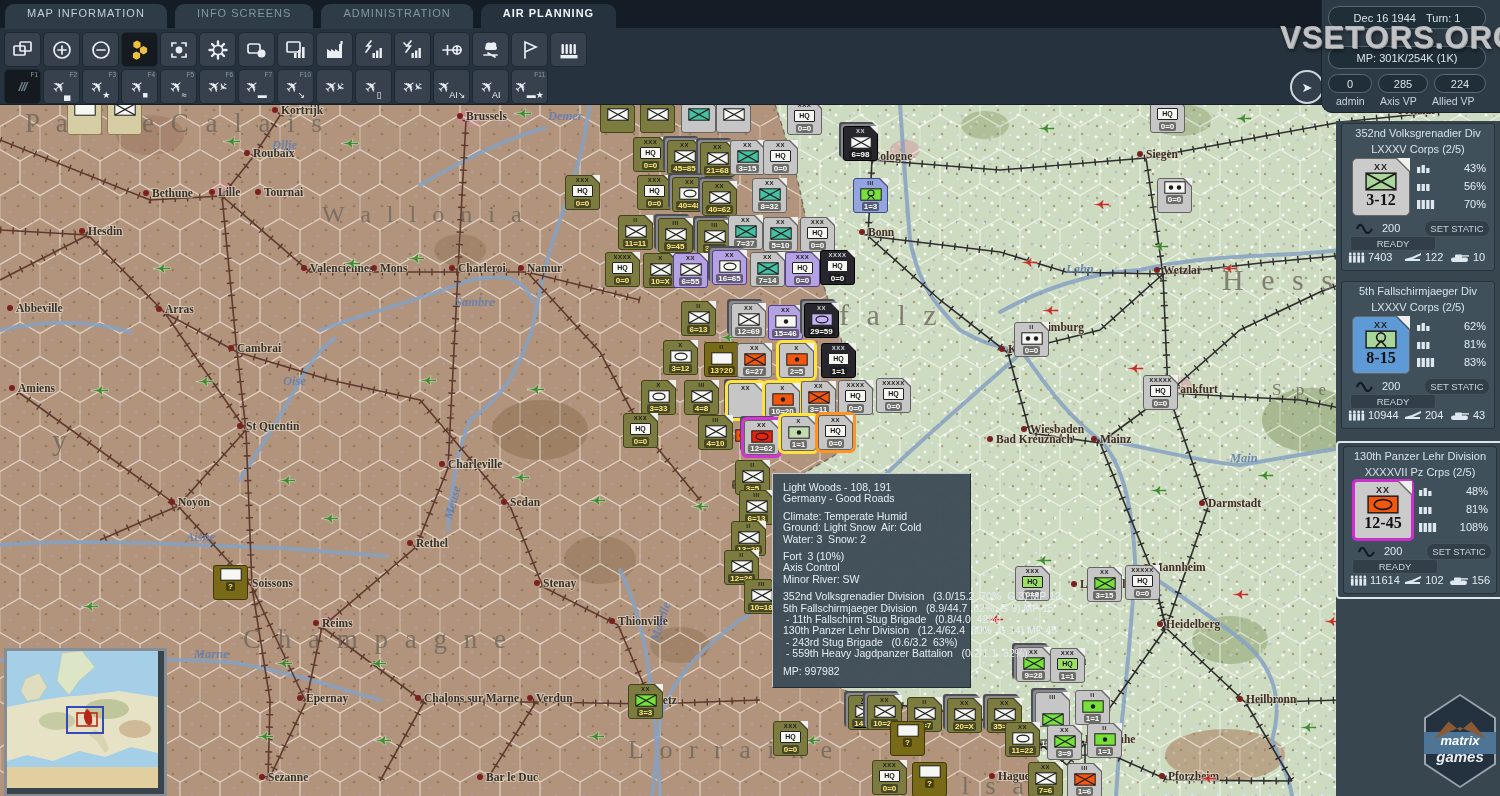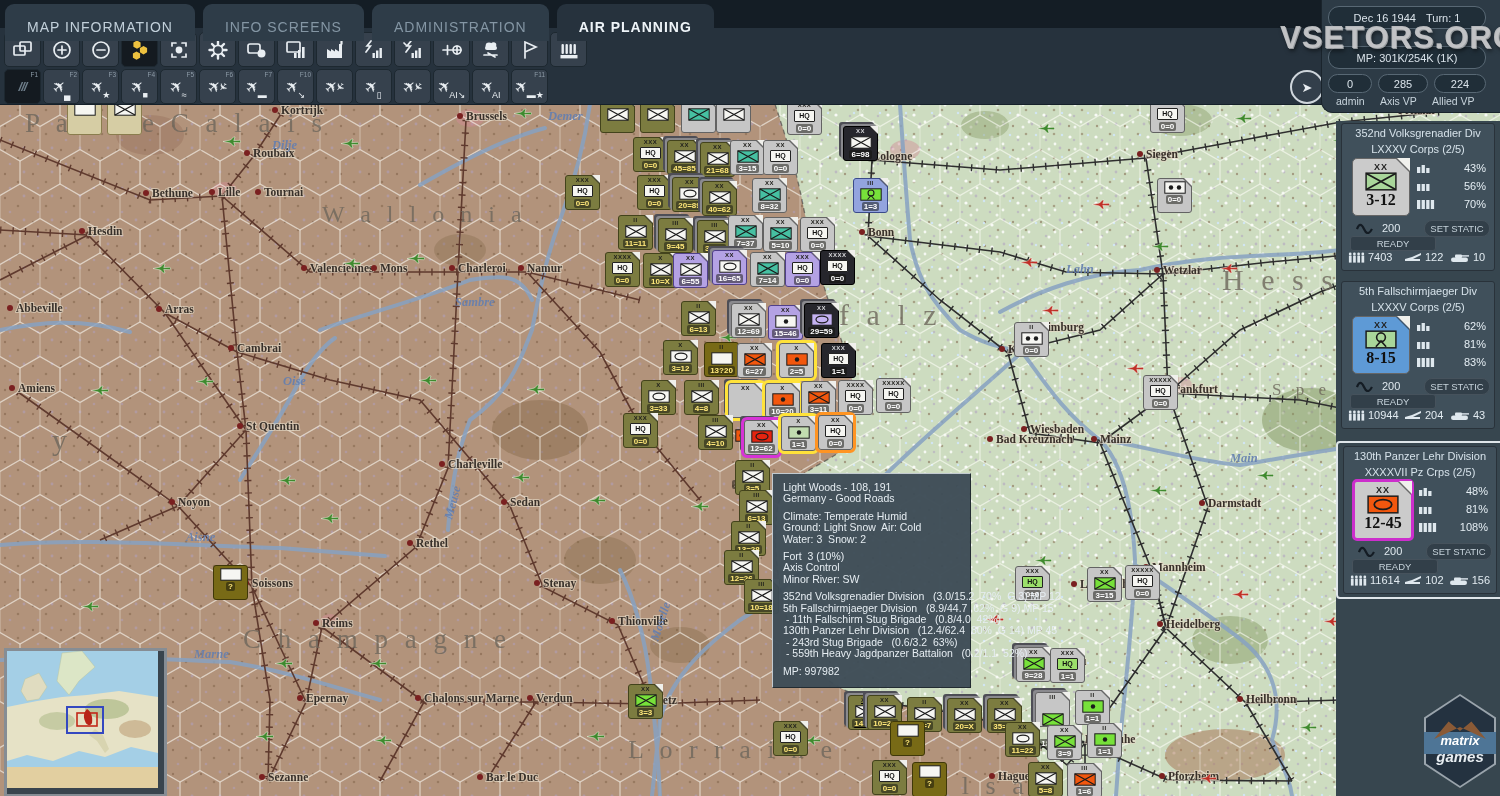--- a/index.html
+++ b/index.html
@@ -1,21 +1,21 @@
 <!DOCTYPE html>
 <html><head>
 <meta charset="utf-8">
 <style>
   html,body{margin:0;padding:0;background:#111;}
   #app{position:relative;width:1500px;height:796px;overflow:hidden;background:#26323d;
        font-family:"Liberation Sans",sans-serif;-webkit-user-select:none;user-select:none;}
   
   #topbar{position:absolute;left:0;top:0;width:1500px;height:28px;background:#141d25;z-index:40;}
-  .tab{display:inline-block;height:22px;margin:4px 3px 0 5px;padding:15px 22px 0 22px;border-radius:9px 9px 0 0;
-       background:#2e3c48;font-size:14px;letter-spacing:1px;color:#8496a4;cursor:pointer;}
+  .tab{display:inline-block;height:22px;margin:4px 3px 0 5px;padding:3px 22px 0 22px;border-radius:9px 9px 0 0;
+       background:#2e3c48;font-size:11px;letter-spacing:1px;color:#8496a4;cursor:pointer;}
   .tab.first{color:#c2d0da;}
   .tab.active{background:#26323d;color:#eef4f8;font-weight:bold;}
   
   #toolbar{position:absolute;left:0;top:28px;width:1322px;height:76px;background:#26323d;z-index:35;
            border-bottom:1px solid #15202a;}
   .tbrow{position:absolute;left:4px;display:flex;}
   #row1{top:4px;} #row2{top:41px;}
   .tbtn{position:relative;width:35px;height:33px;margin-right:2px;background:#36414d;border:1px solid #1d2830;
         border-radius:5px;display:flex;align-items:center;justify-content:center;cursor:pointer;color:#e9eef2;}
   .tbtn.act{background:#141a20;color:#edc13f;}
@@ -686,21 +686,21 @@
         </div>
         <div class="counter f-us st" style="left: 672px; top: 73px;">
           <span class="fold"></span>
           <span class="ech">xx</span>
           <span class="sym">
             <svg width="22" height="13">
               <rect x="0.8" y="0.8" width="20.4" height="11.4" fill="#f6f6f2" stroke="#1b1b1b" stroke-width="1"></rect>
               <ellipse cx="11" cy="6.5" rx="6" ry="3.4" fill="none" stroke="#1b1b1b" stroke-width="1.2"></ellipse>
             </svg>
           </span>
-          <span class="val">20=89</span>
+          <span class="val">40=48</span>
         </div>
         <div class="counter f-us st" style="left: 702px; top: 77px;">
           <span class="fold"></span>
           <span class="ech">xx</span>
           <span class="sym">
             <svg width="22" height="13">
               <rect x="0.8" y="0.8" width="20.4" height="11.4" fill="#f6f6f2" stroke="#1b1b1b" stroke-width="1"></rect>
               <path d="M1,1 L21,12 M21,1 L1,12" stroke="#1b1b1b" stroke-width="1.2" fill="none"></path>
             </svg>
           </span>
@@ -1283,21 +1283,21 @@
         </div>
         <div class="counter f-us" style="left: 1028px; top: 658px;">
           <span class="fold"></span>
           <span class="ech">xx</span>
           <span class="sym">
             <svg width="22" height="13">
               <rect x="0.8" y="0.8" width="20.4" height="11.4" fill="#f6f6f2" stroke="#1b1b1b" stroke-width="1"></rect>
               <path d="M1,1 L21,12 M21,1 L1,12" stroke="#1b1b1b" stroke-width="1.2" fill="none"></path>
             </svg>
           </span>
-          <span class="val">5=8</span>
+          <span class="val">7=6</span>
         </div>
         <div class="counter f-ger" style="left: 1067px; top: 659px;">
           <span class="fold"></span>
           <span class="ech">iii</span>
           <span class="sym">
             <svg width="22" height="13">
               <rect x="0.8" y="0.8" width="20.4" height="11.4" fill="#f2570e" stroke="#1b1b1b" stroke-width="1"></rect>
               <path d="M1,1 L21,12 M21,1 L1,12" stroke="#1b1b1b" stroke-width="1.2" fill="none"></path>
             </svg>
           </span>

